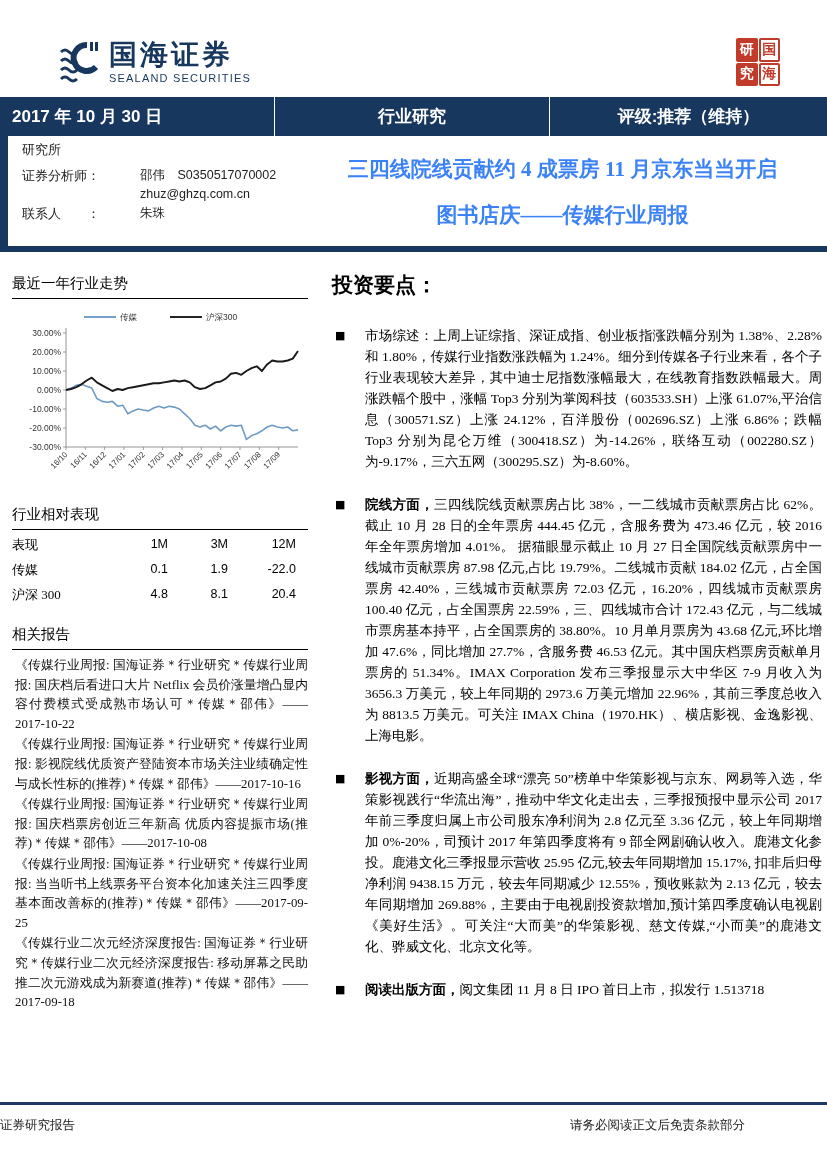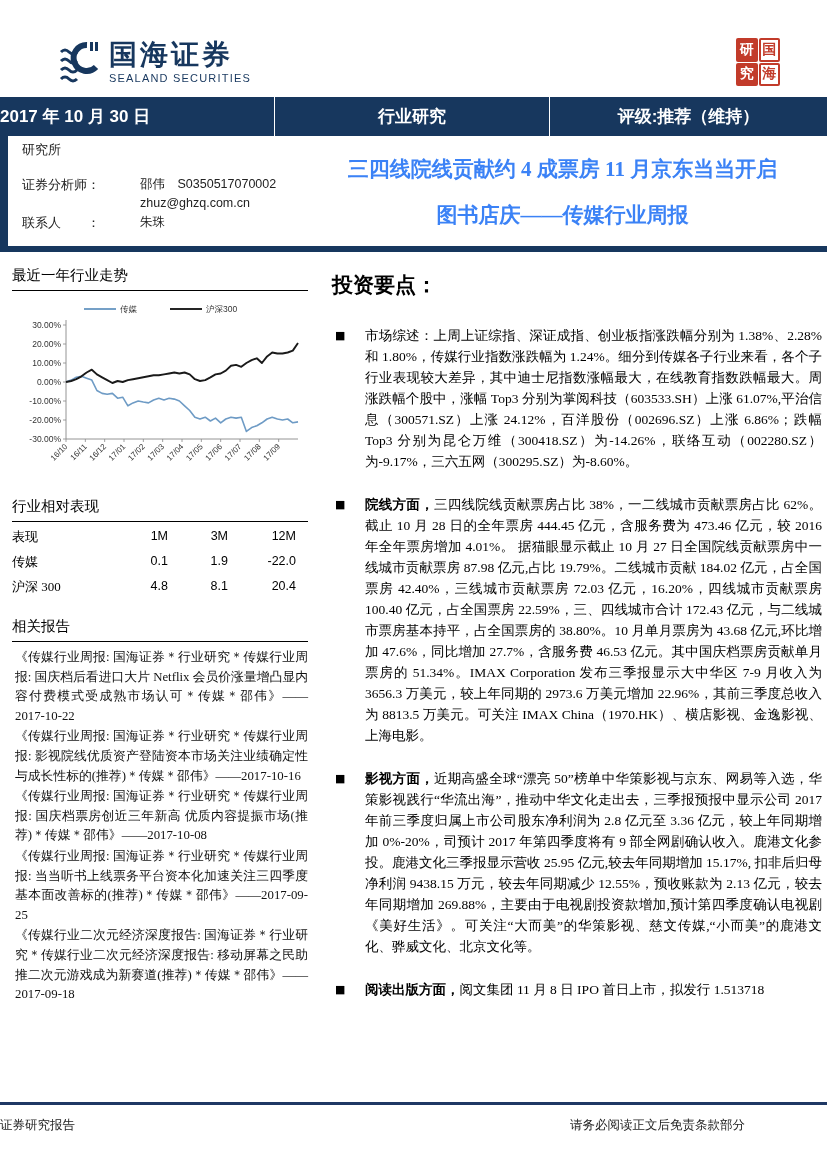--- a/index.html
+++ b/index.html
@@ -17,42 +17,42 @@
            display:grid; grid-template-columns:1fr 1fr; grid-template-rows:1fr 1fr; gap:1px; }
   .stamp .cell { display:flex; align-items:center; justify-content:center;
                  font-size:14px; font-weight:700; line-height:1; border-radius:2px; }
   .stamp .solid { background:#C23B2A; color:#fff; }
   .stamp .outline { background:#fff; color:#C23B2A; border:2px solid #C23B2A; }
 
   
   .topbar { position:absolute; left:0; top:97px; width:827px; height:39px; background:#17375E; display:flex; }
   .topbar .cell { height:100%; display:flex; align-items:center; color:#fff; font-weight:700;
                   font-size:17px; font-family:"Liberation Sans",sans-serif; }
-  .topbar .c1 { width:275px; border-right:1.5px solid #fff; }
+  .topbar .c1 { width:275px; padding-left:12px; border-right:1.5px solid #fff; }
   .topbar .c2 { width:275px; justify-content:center; border-right:1.5px solid #fff; }
   .topbar .c3 { flex:1; justify-content:center; }
 
   .left-strip { position:absolute; left:0; top:136px; width:8px; height:116px; background:#17375E; }
 
   
   .analyst { position:absolute; left:22px; top:141px; width:260px; font-size:13px; color:#222; }
-  .analyst .dept { margin-bottom:16px; }
+  .analyst .dept { margin-bottom:7px; }
   .analyst .row { display:flex; line-height:19px; }
   .analyst .lab { width:118px; flex:none; }
   .analyst .val { font-family:Liberation Sans, sans-serif; font-size:12.5px; }
 
   
   .rtitle { position:absolute; left:305px; top:146px; width:515px; text-align:center;
             font-size:21px; font-weight:700; color:#3b82f6; line-height:46px; }
 
   .divider { position:absolute; left:0; top:246px; width:827px; height:6px; background:#17375E; }
 
   
   .sidebar { position:absolute; left:12px; top:266px; width:296px; }
-  .sec-head { font-size:14.5px; color:#000; padding-bottom:5px; border-bottom:1.5px solid #000; }
+  .sec-head { font-size:14.5px; color:#000; padding-bottom:5px; border-bottom:1.5px solid #000;margin-top:8px; }
   .chart-wrap { margin-top:8px; }
   .perf { margin-top:16px; }
   .perf-table { margin-top:2px; font-size:13px; }
   .perf-table .trow { display:grid; grid-template-columns:96px 60px 60px 68px; line-height:25px; }
   .perf-table .trow .num { text-align:right; font-family:"Liberation Sans",sans-serif; font-size:12.5px; }
   .reports { margin-top:18px; }
   .report-list { margin-top:6px; }
   .report-item { font-size:12.8px; line-height:19.6px; color:#111; text-align:justify; padding-left:3px; margin-bottom:1px; }
 
   

